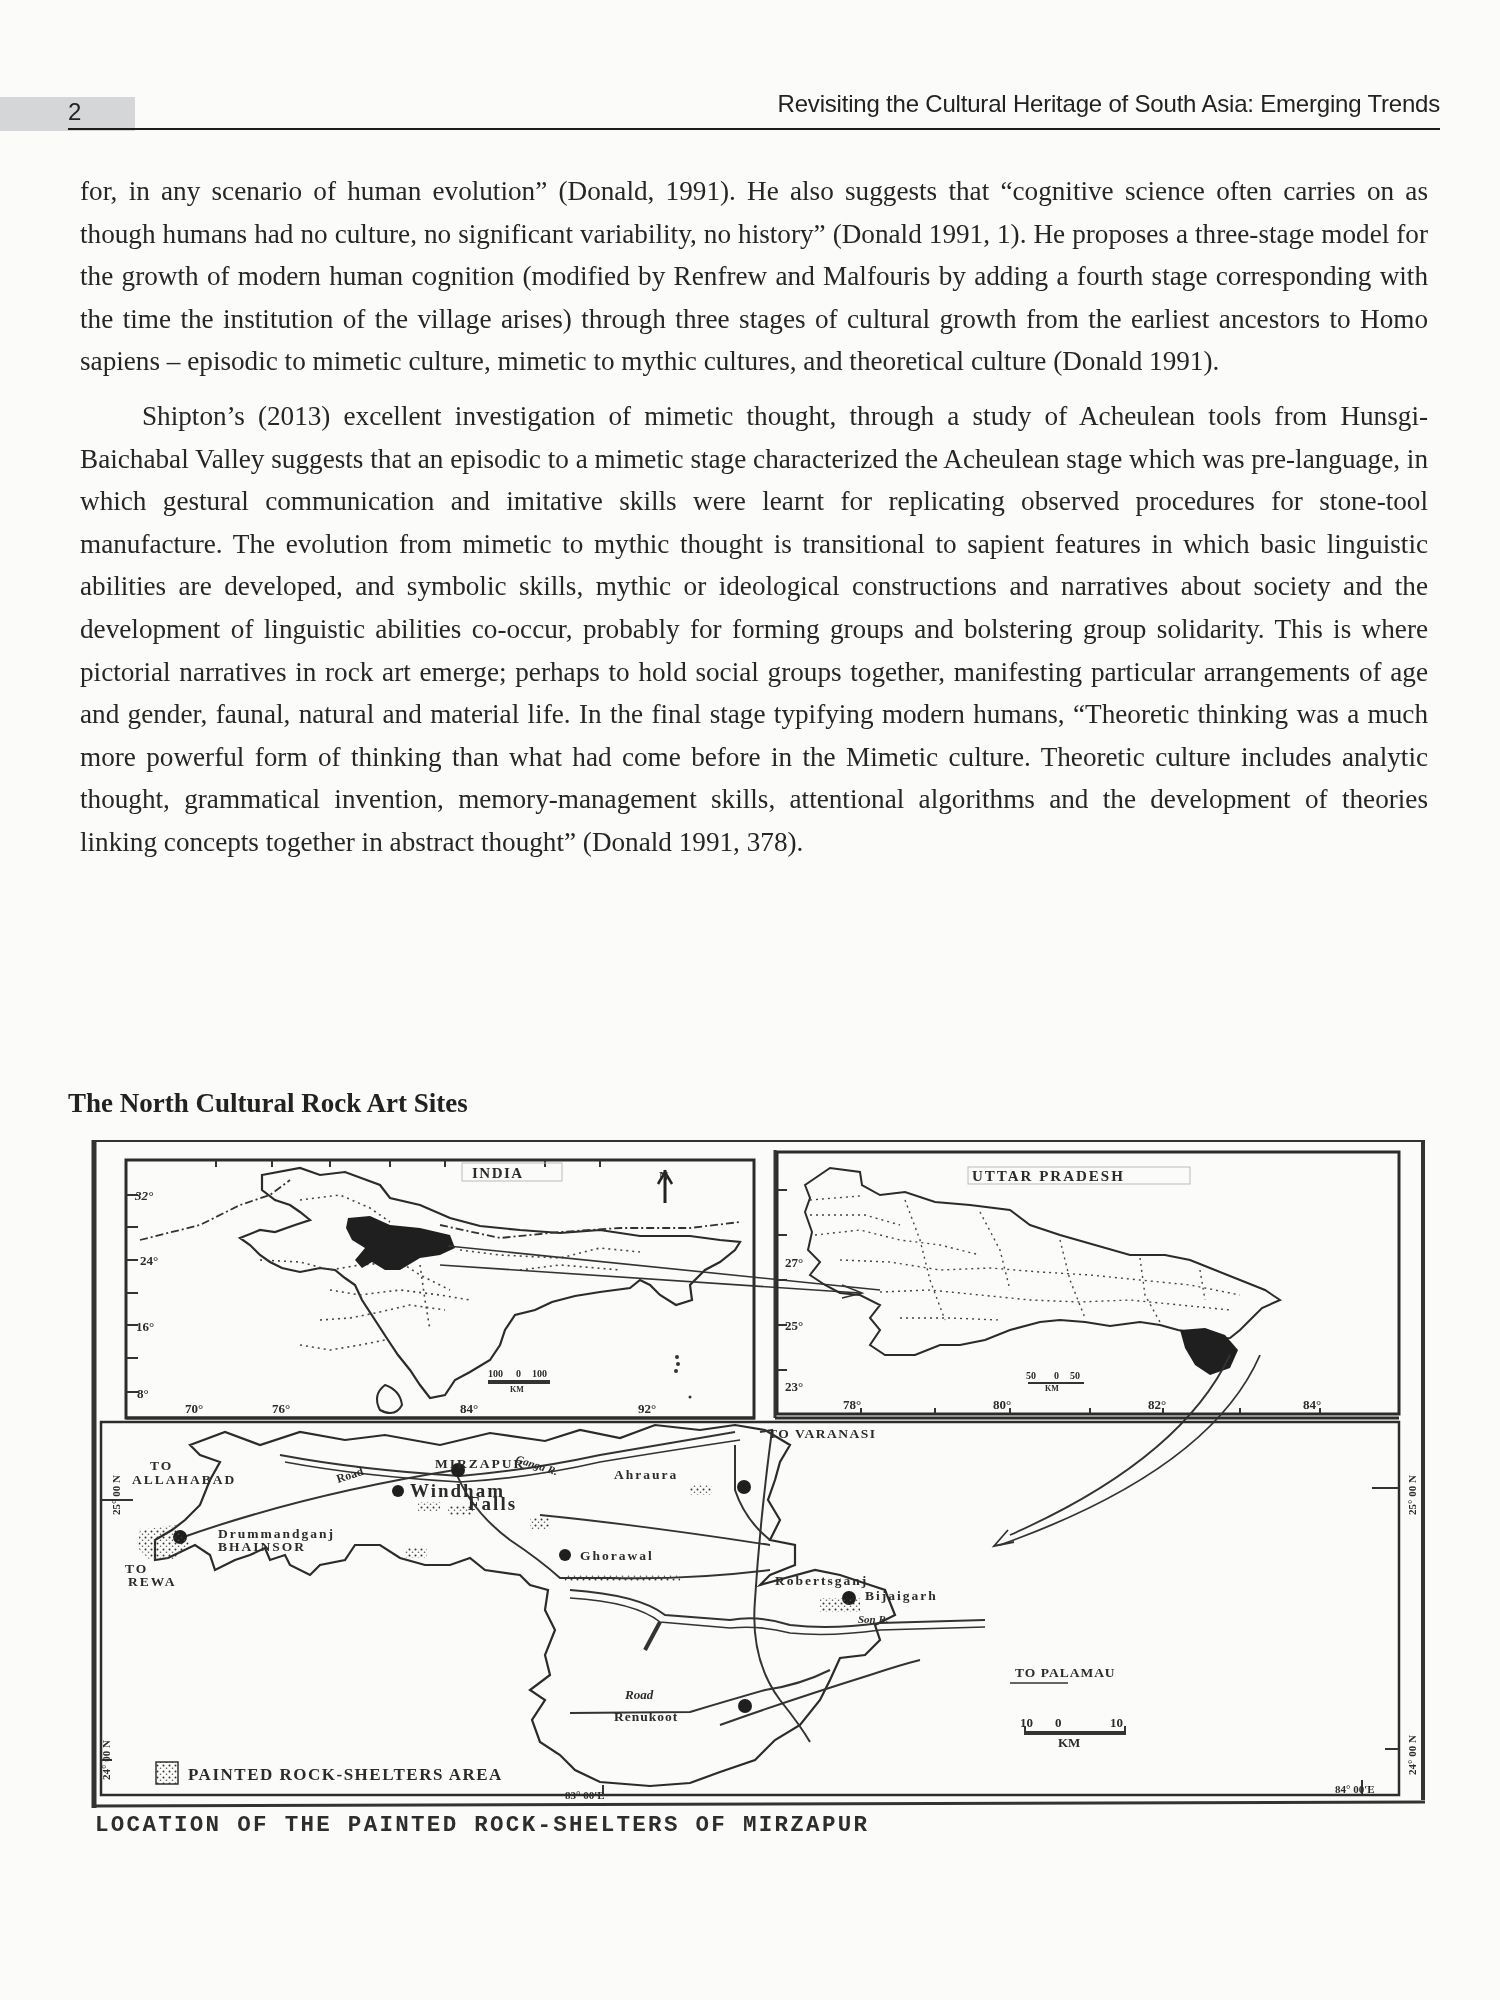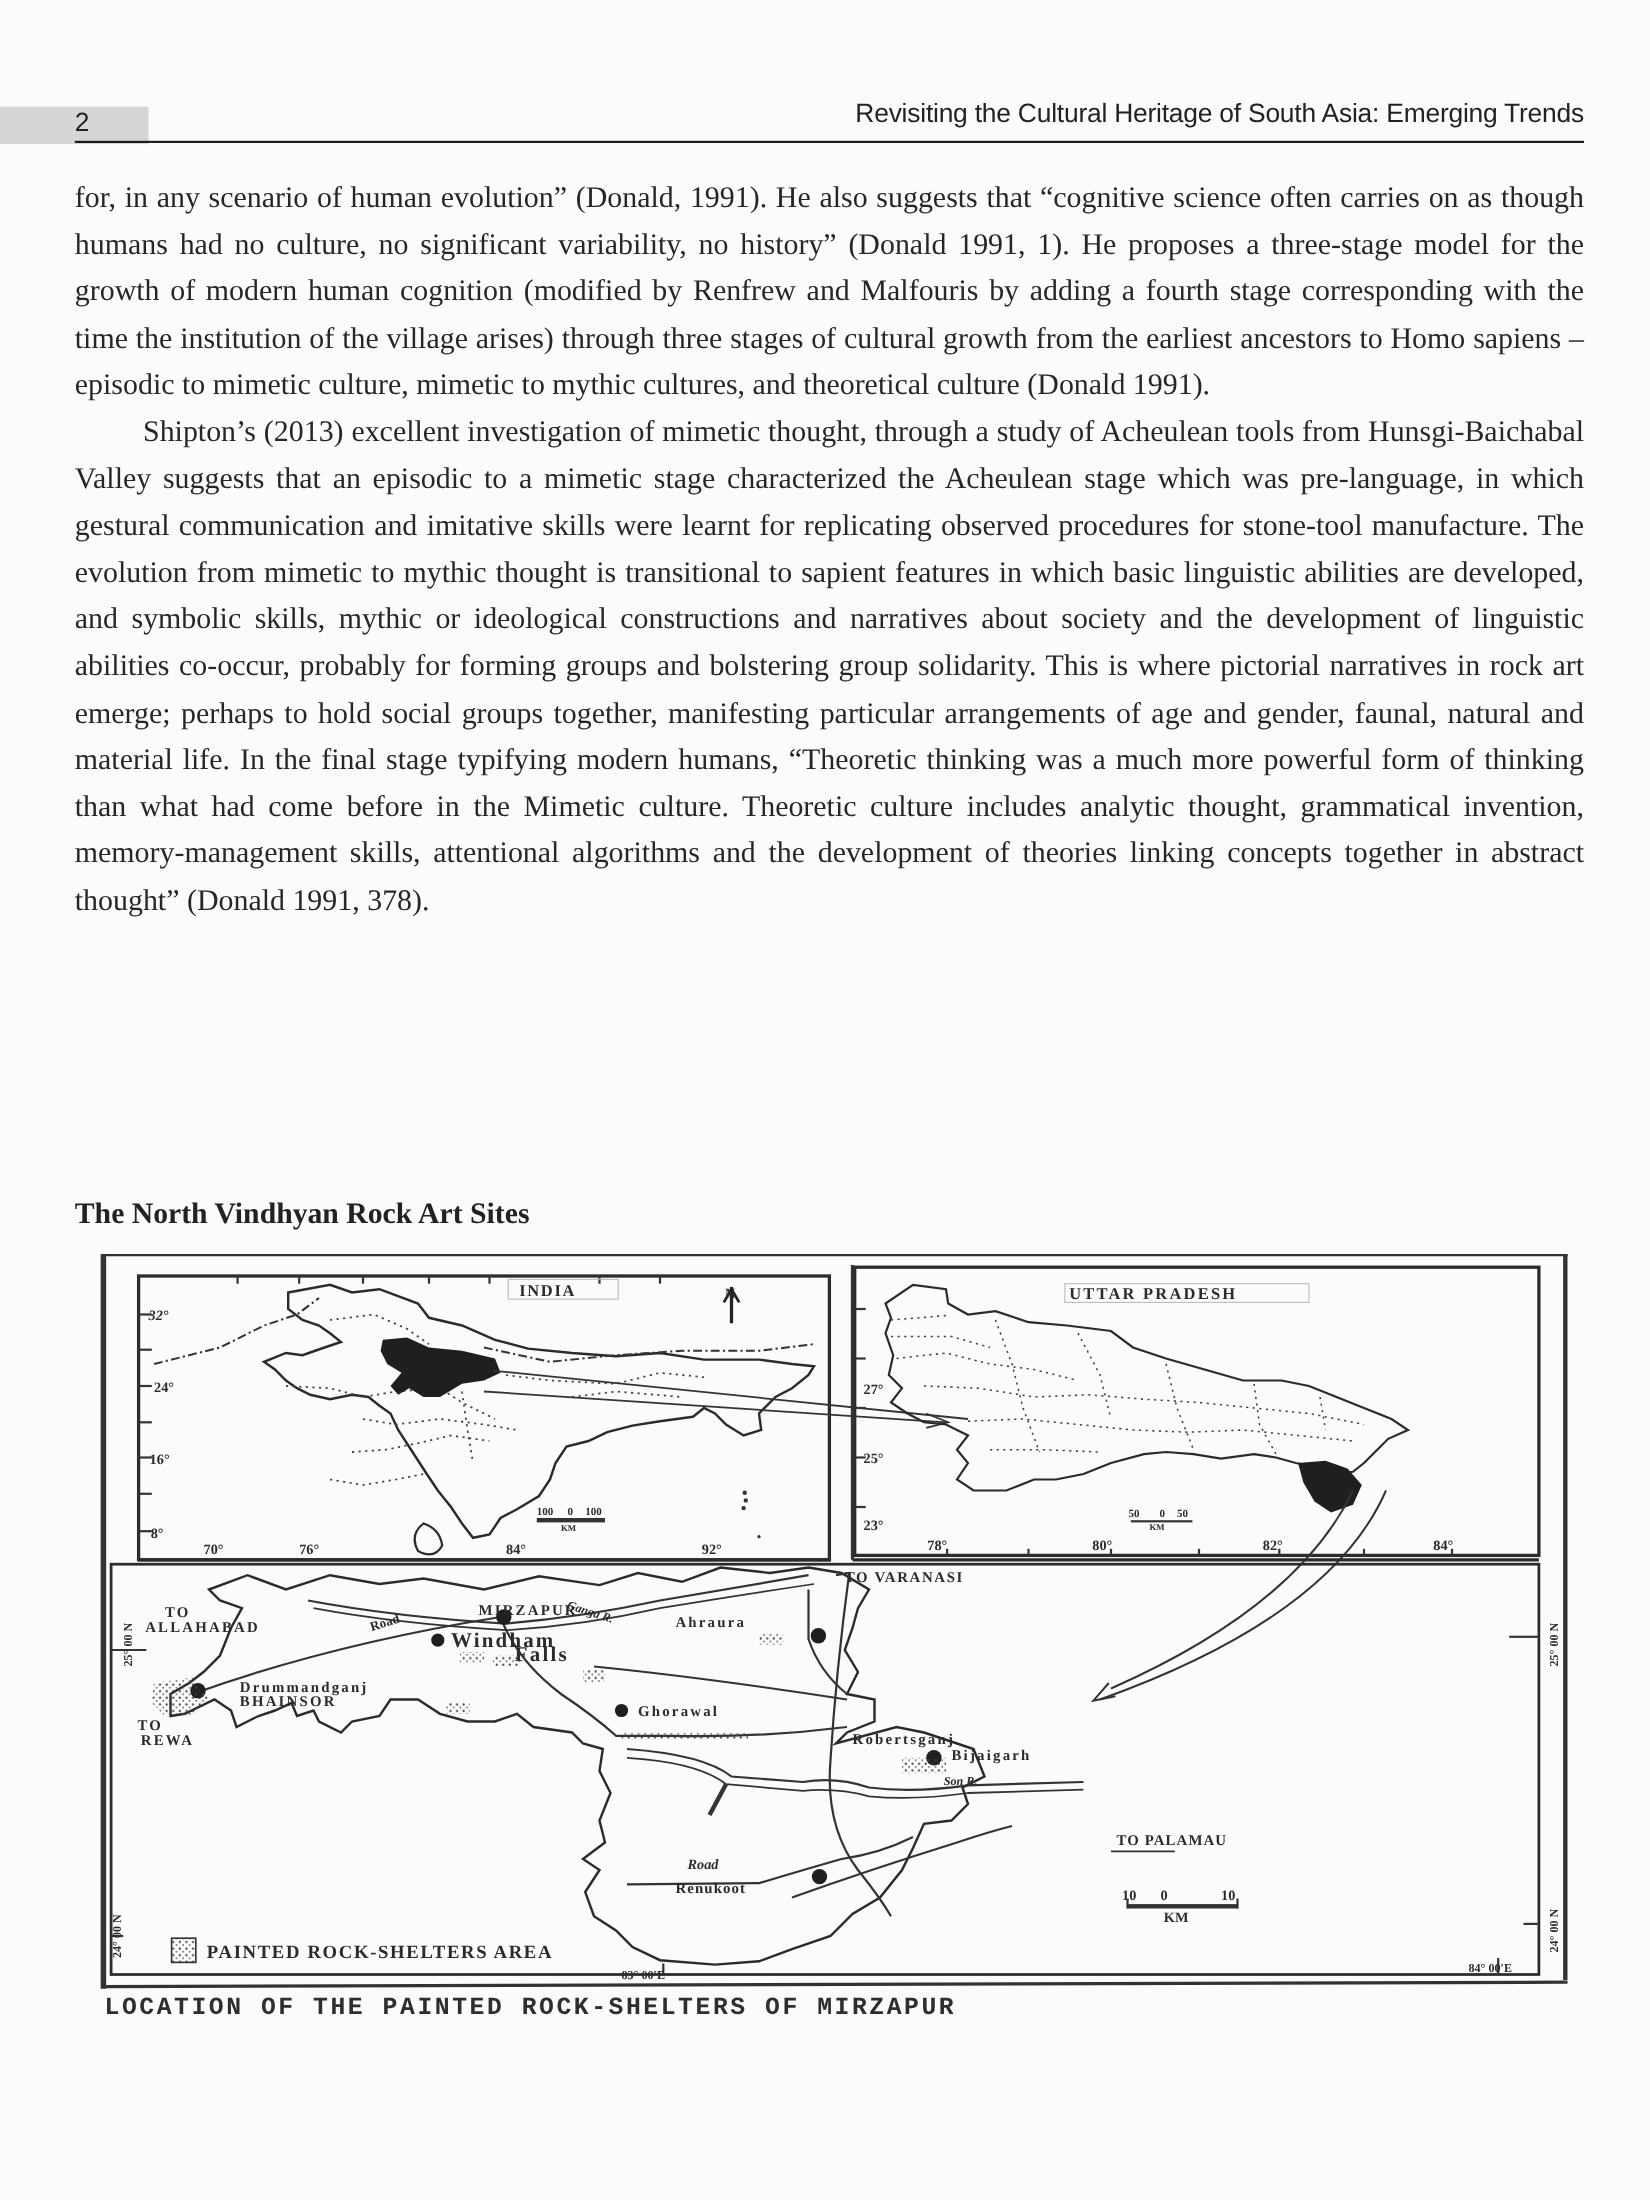--- a/index.html
+++ b/index.html
@@ -19,21 +19,21 @@
     font-size:24px; color:#222; letter-spacing:-0.2px;
   }
   .header-rule {
     position:absolute; left:68px; width:1372px; top:128px; height:2px; background:#1d1d1d;
   }
   .body-text {
     position:absolute; left:68px; width:1372px; top:158px;
     font-family:"Liberation Serif", serif; font-size:27.2px; line-height:42.6px;
     text-align:justify; color:#262626;
   }
-  .body-text p { margin:0; }
+  .body-text p { margin:12px; }
   .body-text p.indent { text-indent:62px; }
   .section-heading {
     position:absolute; left:68px; top:1088px; font-family:"Liberation Serif", serif;
     font-weight:bold; font-size:27px; color:#222;
   }
   .figure { position:absolute; left:0; top:0; width:1500px; height:2000px; pointer-events:none; }
   .figure * { pointer-events:auto; }
   .caption {
     position:absolute; left:95px; top:1812px; width:1340px; text-align:left;
     font-family:Liberation Mono, monospace; font-weight:bold; font-size:22.5px;
@@ -47,21 +47,21 @@
 <div class="page-num-box"></div>
 <div class="page-num">2</div>
 <div class="running-title">Revisiting the Cultural Heritage of South Asia: Emerging Trends</div>
 <div class="header-rule"></div>
 
 <div class="body-text">
   <p>for, in any scenario of human evolution” (Donald, 1991). He also suggests that “cognitive science often carries on as though humans had no culture, no significant variability, no history” (Donald 1991, 1). He proposes a three-stage model for the growth of modern human cognition (modified by Renfrew and Malfouris by adding a fourth stage corresponding with the time the institution of the village arises) through three stages of cultural growth from the earliest ancestors to Homo sapiens – episodic to mimetic culture, mimetic to mythic cultures, and theoretical culture (Donald 1991).</p>
   <p class="indent">Shipton’s (2013) excellent investigation of mimetic thought, through a study of Acheulean tools from Hunsgi-Baichabal Valley suggests that an episodic to a mimetic stage characterized the Acheulean stage which was pre-language, in which gestural communication and imitative skills were learnt for replicating observed procedures for stone-tool manufacture. The evolution from mimetic to mythic thought is transitional to sapient features in which basic linguistic abilities are developed, and symbolic skills, mythic or ideological constructions and narratives about society and the development of linguistic abilities co-occur, probably for forming groups and bolstering group solidarity. This is where pictorial narratives in rock art emerge; perhaps to hold social groups together, manifesting particular arrangements of age and gender, faunal, natural and material life. In the final stage typifying modern humans, “Theoretic thinking was a much more powerful form of thinking than what had come before in the Mimetic culture. Theoretic culture includes analytic thought, grammatical invention, memory-management skills, attentional algorithms and the development of theories linking concepts together in abstract thought” (Donald 1991, 378).</p>
 </div>
 
-<div class="section-heading">The North Vindhyan Rock Art Sites</div>
+<div class="section-heading">The North Cultural Rock Art Sites</div>
 
 <div class="figure">
 <svg width="1500" height="2000" viewBox="0 0 1500 2000" xmlns="http://www.w3.org/2000/svg">
   <defs>
     <pattern id="dots" width="6" height="6" patternUnits="userSpaceOnUse">
       <circle cx="1.5" cy="1.5" r="1" fill="#333"></circle>
       <circle cx="4.5" cy="4.2" r="0.8" fill="#555"></circle>
     </pattern>
   </defs>
 

